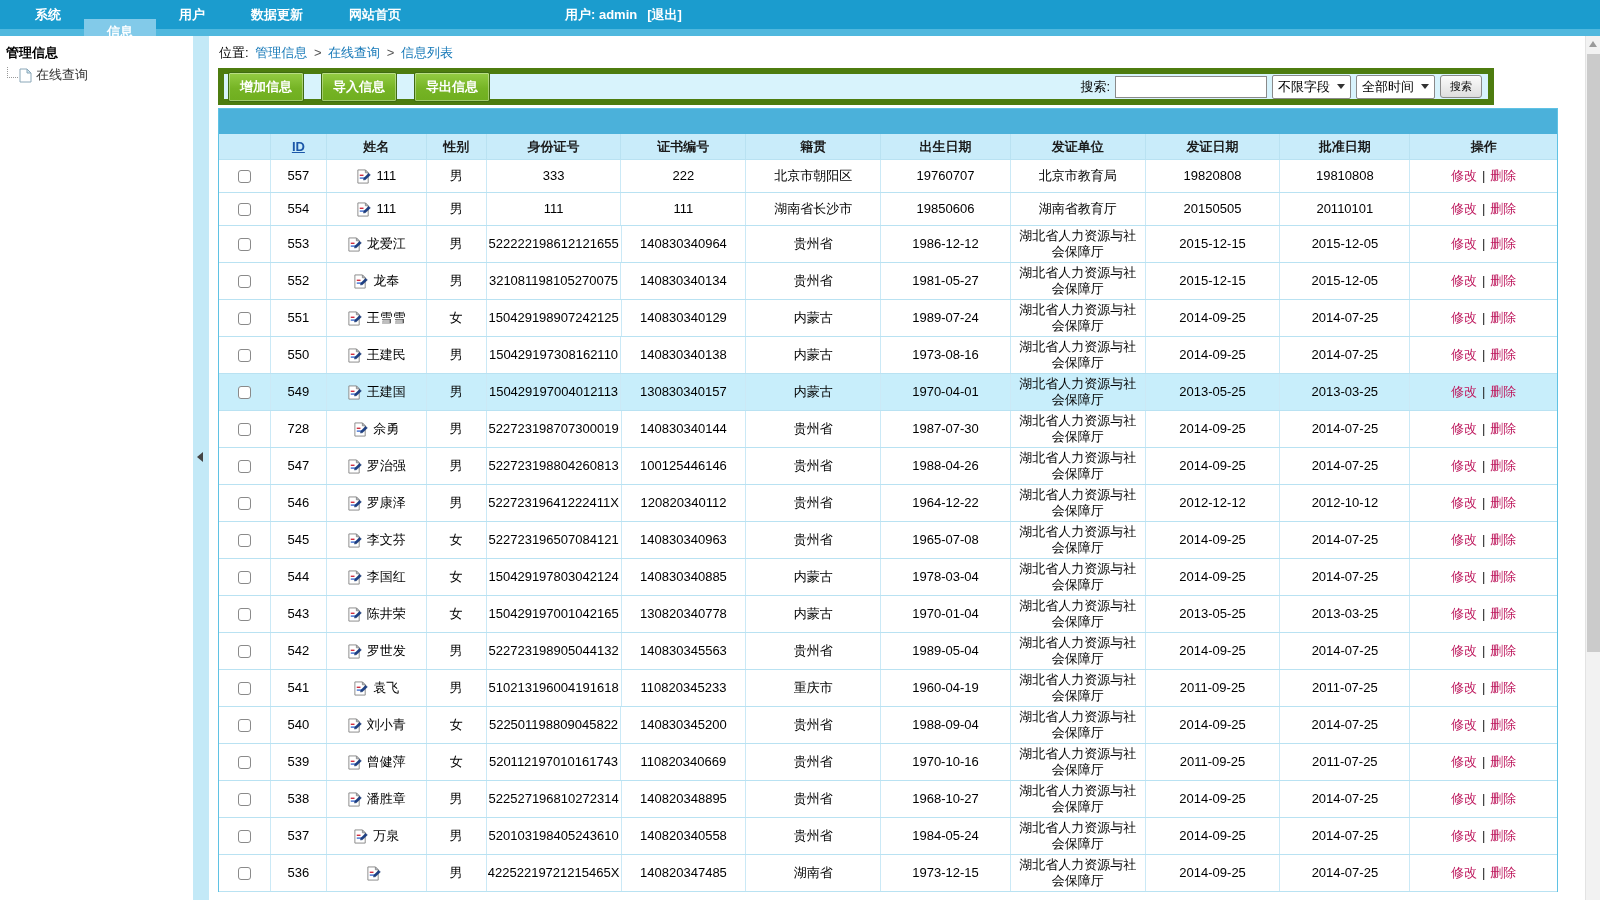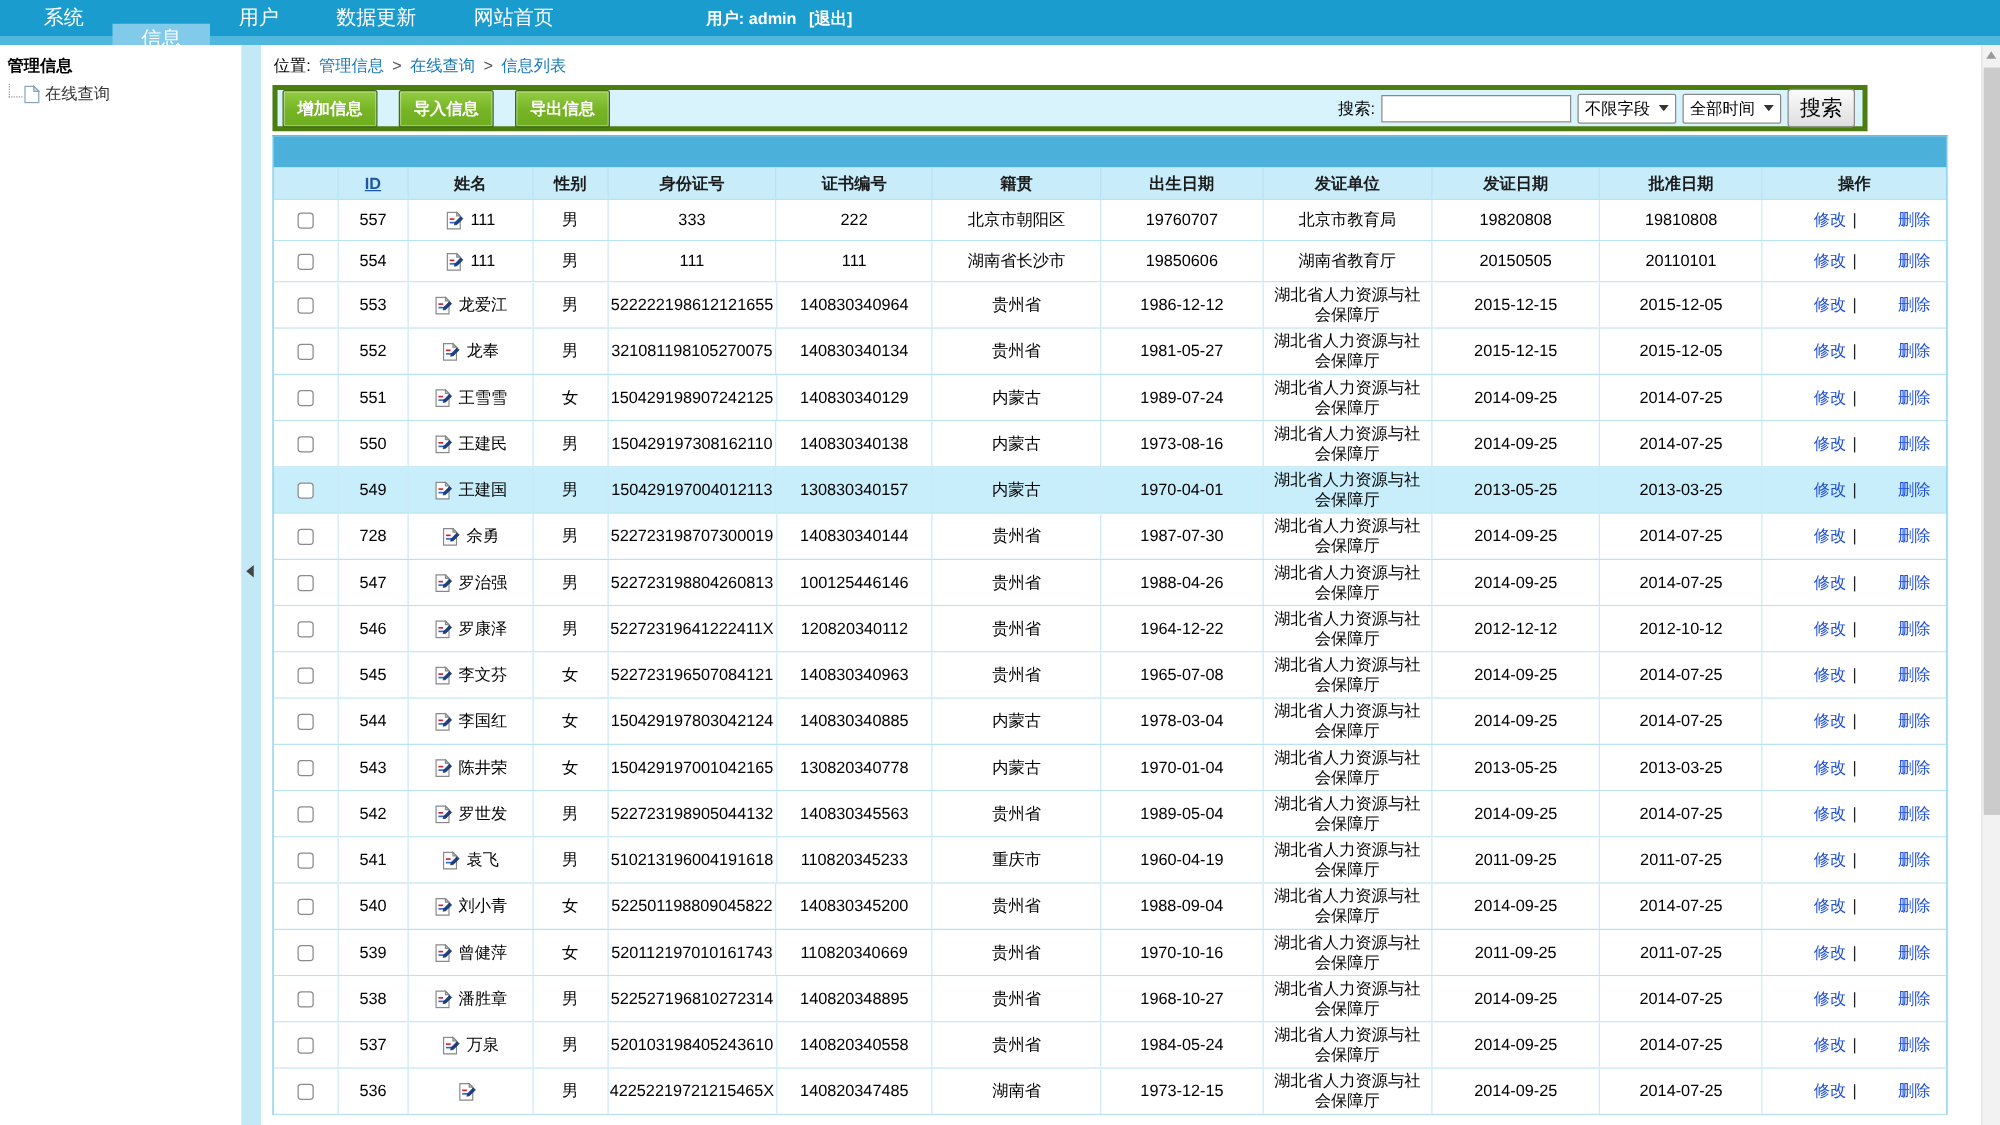--- a/index.html
+++ b/index.html
@@ -3,22 +3,22 @@
 <meta charset="utf-8">
 <style>
   * { margin:0; padding:0; box-sizing:border-box; }
   html,body { width:1600px; height:900px; overflow:hidden; background:#fff;
     font-family:"Liberation Sans","DejaVu Sans",sans-serif; font-size:13px; color:#000; }
 
   
   .topnav { position:relative; height:36px; width:1600px;
     background:linear-gradient(#1B9CCE 0,#1B9CCE 29px,#50B8DE 29px,#50B8DE 36px); }
   .nav-items { display:flex; height:36px; padding-left:12px; }
-  .nav-item { height:29px; line-height:29px; padding:0 23px; color:#fff; font-weight:normal;
-    font-size:16px; cursor:pointer; white-space:nowrap; }
+  .nav-item { height:29px; line-height:29px; padding:0 23px; color:#fff; font-weight:bold;
+    font-size:13px; cursor:pointer; white-space:nowrap; }
   .nav-item.active { margin-top:19px; height:33px; line-height:25px; background:#82CAE9; }
   .nav-user { position:absolute; left:565px; top:0; height:44px; line-height:29px;
     color:#fff; font-weight:bold; }
   .nav-user a { color:#fff; text-decoration:none; margin-left:10px; }
 
   
   .sidebar { position:absolute; left:0; top:36px; width:193px; height:864px; background:#fff; }
   .side-title { font-weight:bold; padding:8px 6px 2px 6px; color:#000; }
   .tree-item { display:flex; align-items:center; margin-left:7px; margin-top:2px;
     cursor:pointer; color:#333; }
@@ -32,52 +32,52 @@
     border-right:6px solid #444; cursor:pointer; }
 
   
   .content { position:absolute; left:209px; top:36px; width:1376px; height:864px; background:#fff; }
   .breadcrumb { padding:8px 0 6px 10px; color:#000; }
   .breadcrumb a { color:#1779B8; text-decoration:none; margin:0 3px; cursor:pointer; }
   .breadcrumb .cur { color:#1779B8; margin-left:3px; }
   .breadcrumb .sep { color:#555; }
 
   .toolbar { margin-left:9px; width:1276px; height:37px; background:#D8F3FC;
-    border:4px solid #4d7c0f; display:flex; align-items:center; justify-content:space-between;
+    border:6px solid #4d7c0f; display:flex; align-items:center; justify-content:space-between;
     padding:0 6px 0 4px; }
   .btn-group { display:flex; gap:17px; }
   .green-btn { background:linear-gradient(#94CC44,#76B425 55%,#6FAE1F); border:1px solid #3F6B12;
     box-shadow:inset 0 0 0 1px rgba(255,255,255,.35); color:#fff; font-weight:bold; font-size:13px;
     padding:5px 11px; border-radius:2px; cursor:pointer; }
   .search-group { display:flex; align-items:center; gap:5px; }
   .search-input { width:152px; height:22px; border:1px solid #8a8a8a; background:#fff; padding:0 4px; }
   .fake-select { display:inline-flex; align-items:center; height:24px; background:#fff;
     border:1px solid #8a8a8a; border-radius:2px; padding:0 5px; cursor:pointer; }
   .chev { width:0; height:0; border-left:4px solid transparent; border-right:4px solid transparent;
     border-top:5px solid #333; margin-left:7px; }
   .grey-btn { background:linear-gradient(#fbfbfb,#dedede); border:1px solid #8a8a8a;
-    border-radius:3px; padding:3px 9px; font-size:17px; cursor:pointer; }
+    border-radius:3px; padding:3px 9px; font-size:11px; cursor:pointer; }
 
   .grid { margin:3px 0 0 9px; width:1340px; border:1px solid #5FC2E4; border-bottom:none; }
   .bluebar { height:25px; background:#4BB1DA; }
   .tr { display:flex; align-items:stretch; background:#fff; border-bottom:1px solid #B9E2F2;
     min-height:33px; }
   .tr.head { background:#C9ECFA; min-height:26px; }
   .tr.hl { background:#C8EEFB; }
   .td { display:flex; align-items:center; justify-content:center; text-align:center;
     border-right:1px solid #CBE9F6; padding:2px 2px; line-height:16px; }
   .tr.head .td { border-right-color:#B9E2F2; font-weight:bold; color:#1b1b1b; }
   .c0{width:52px;} .c1{width:56px;} .c2{width:100px;} .c3{width:60px;} .c4{width:135px;}
   .c5{width:125px;} .c6{width:135px;} .c7{width:130px;} .c8{width:135px;} .c9{width:135px;}
   .c10{width:130px;} .c11{width:147px; border-right:none;}
   .id-link { color:#1B57A8; text-decoration:underline; cursor:pointer; font-weight:bold; }
   .cb { width:13px; height:13px; appearance:none; -webkit-appearance:none; background:#fff;
     border:1px solid #8a8a8a; border-radius:3px; cursor:pointer; }
   .doc-icon { display:inline-flex; margin-right:5px; cursor:pointer; }
-  .op { color:#1d4ed8; text-decoration:none; cursor:pointer;margin-left:28px; }
+  .op { color:#be185d; text-decoration:none; cursor:pointer; }
   .sep-bar { color:#222; margin:0 5px; }
 
   
   .scrollbar { position:absolute; left:1585px; top:36px; width:15px; height:864px;
     background:#F2F2F2; border-left:1px solid #E3E3E3; }
   .sb-up { position:absolute; top:5px; left:3px; width:0; height:0;
     border-left:4px solid transparent; border-right:4px solid transparent;
     border-bottom:6px solid #9a9a9a; cursor:pointer; }
   .sb-thumb { position:absolute; top:18px; left:1px; width:13px; height:598px;
     background:#CBCBCB; cursor:grab; }

